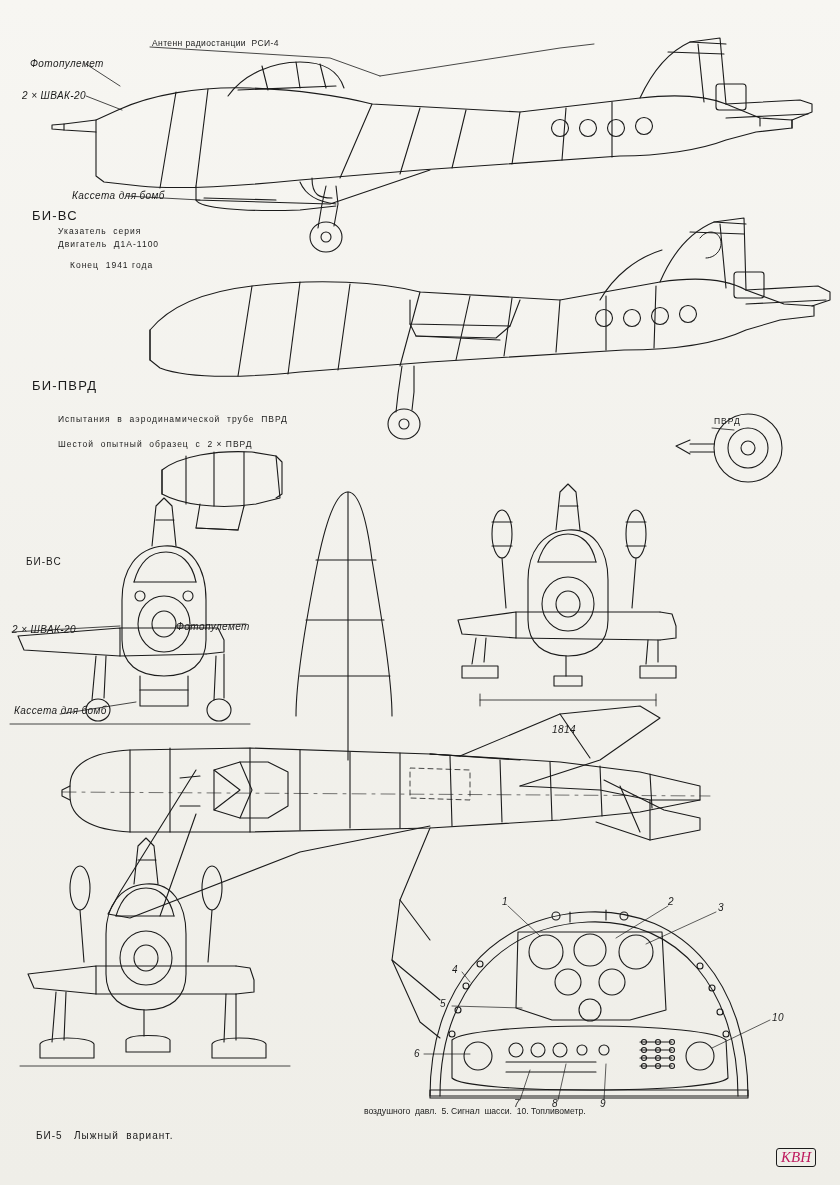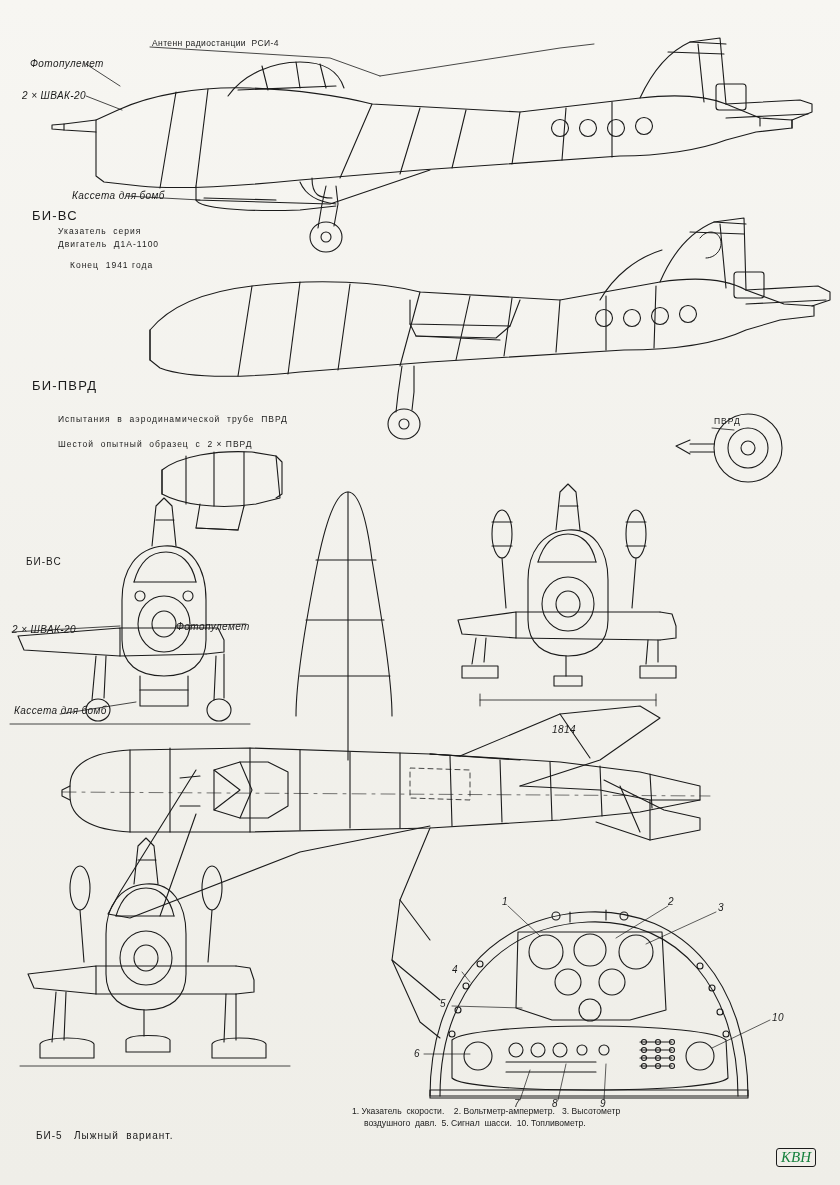--- a/index.html
+++ b/index.html
@@ -51,21 +51,21 @@
     color: #1b1b1b;
   }
   .legend div { white-space: pre; }
   .sig {
     position: absolute;
     right: 24px;
     bottom: 18px;
     font-family: "Liberation Serif", serif;
     font-style: italic;
     font-size: 15px;
-    color: #15803d;
+    color: #be185d;
     border: 1px solid #1b1b1b;
     border-radius: 3px;
     padding: 0 4px;
   }
 </style>
 </head>
 <body>
 
 <div id="page">
   <div class="sheet"></div>
@@ -439,18 +439,17 @@
   <div class="lbl tiny" style="left:718px; top:902px;">3</div>
   <div class="lbl tiny" style="left:452px; top:964px;">4</div>
   <div class="lbl tiny" style="left:440px; top:998px;">5</div>
   <div class="lbl tiny" style="left:414px; top:1048px;">6</div>
   <div class="lbl tiny" style="left:514px; top:1098px;">7</div>
   <div class="lbl tiny" style="left:552px; top:1098px;">8</div>
   <div class="lbl tiny" style="left:600px; top:1098px;">9</div>
   <div class="lbl tiny" style="left:772px; top:1012px;">10</div>
 
   <div class="legend">
-    <div>1. Указатель  скорости.    2. Вольтметр-амперметр.   3. Высотометр</div>
     <div>     воздушного  давл.  5. Сигнал  шасси.  10. Топливометр.</div>
   </div>
 
   <div class="sig">КВН</div>
 </div>
 
 </body></html>

